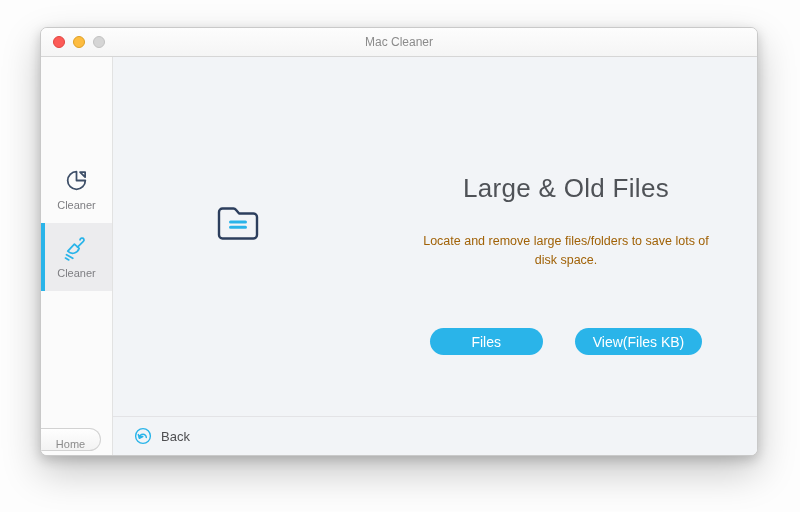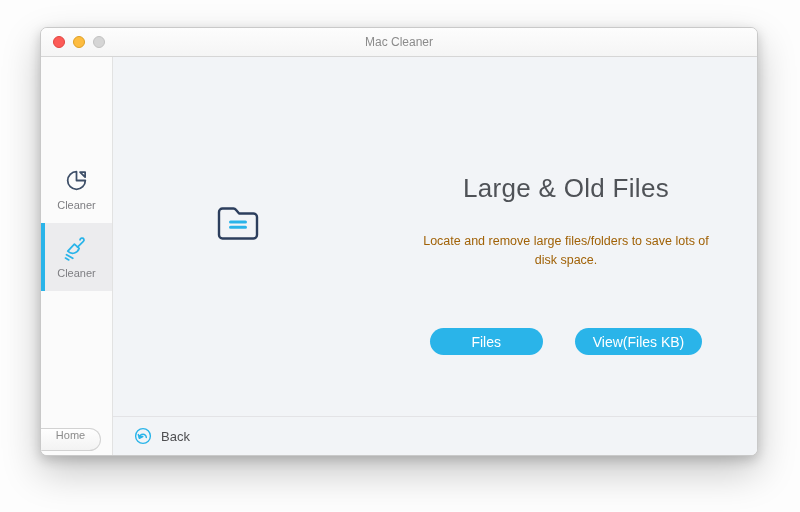--- a/index.html
+++ b/index.html
@@ -40,21 +40,21 @@
   }
   .nav-item.selected { background:#ececee; }
   .nav-item.selected::before {
     content:""; position:absolute; left:0; top:0; bottom:0; width:4px; background:#2ab4e9;
   }
   .nav-label { font-size:11px; color:#7e7e82; }
   .home-tab {
     position:absolute; left:0; bottom:4px; width:60px; height:23px;
     background:linear-gradient(#fefefe,#f3f3f3);
     border:1px solid #d2d2d2; border-left:none; border-radius:0 12px 12px 0;
-    display:flex; align-items:flex-start; justify-content:center;
+    display:flex; align-items:flex-end; justify-content:center;
     font-size:11px; color:#8b8b8b; cursor:pointer;
   }
   .main { flex:1; background:#f2f4f7; display:flex; flex-direction:column; }
   .content { flex:1; position:relative; }
   .folder-wrap { position:absolute; left:99px; top:140px; }
   .panel {
     position:absolute; left:307px; top:116px; width:292px; text-align:center;
   }
   .heading { font-size:26px; font-weight:400; color:#4f5257; letter-spacing:.3px; }
   .desc {

